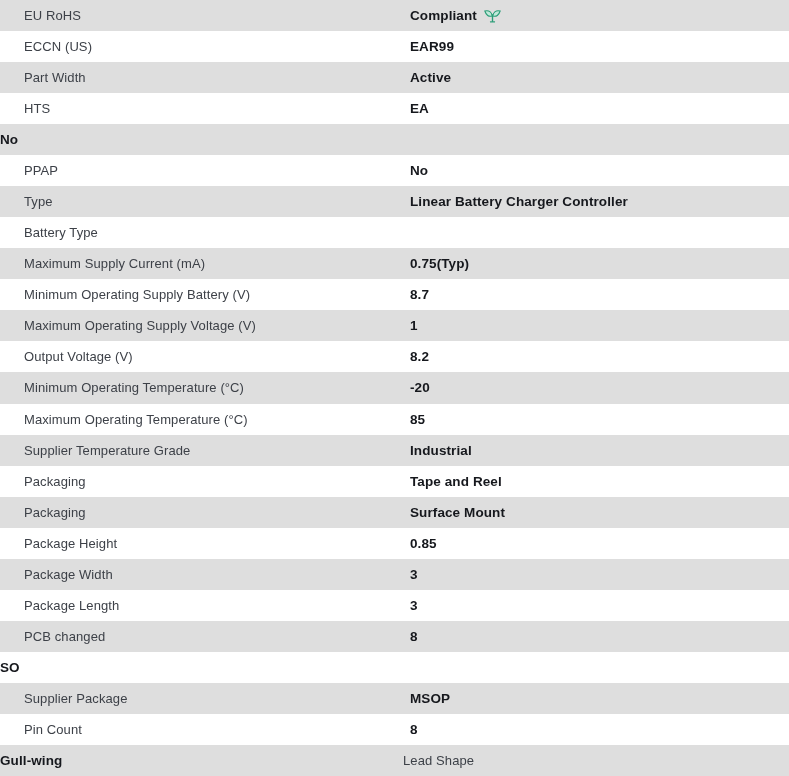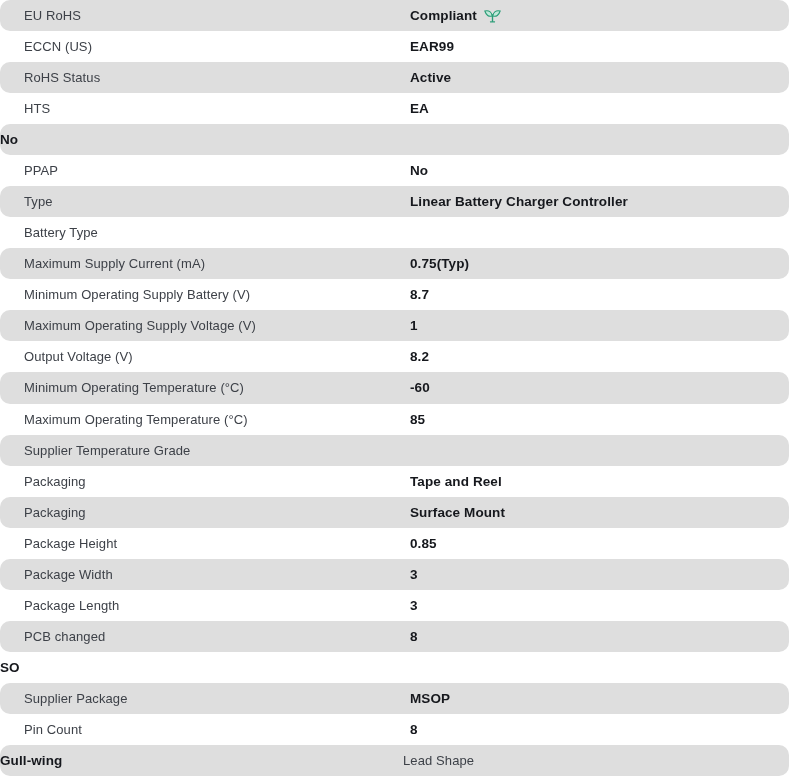--- a/index.html
+++ b/index.html
@@ -12,21 +12,20 @@
     width: 789px;
     height: 776px;
     display: grid;
     grid-template-rows: repeat(25, 1fr);
     overflow: hidden;
   }
   .row {
     display: flex;
     align-items: center;
     background: #ffffff;
-    border-radius: 10px;
   }
   .row.alt {
     background: #dedede;
   }
   .cell.label {
     width: 410px;
     box-sizing: border-box;
     padding-left: 24px;
     font-size: 13px;
     color: #3d4148;
@@ -73,21 +72,21 @@
 
   <div class="row">
     <div class="cell label">ECCN (US)</div>
     <div class="cell value">
       <span class="val-text">EAR99</span>
 
     </div>
   </div>
 
   <div class="row alt">
-    <div class="cell label">RoHS Status</div>
+    <div class="cell label">Part Width</div>
     <div class="cell value">
       <span class="val-text">Active</span>
 
     </div>
   </div>
 
   <div class="row">
     <div class="cell label">HTS</div>
     <div class="cell value">
       <span class="val-text">EA</span>
@@ -150,35 +149,39 @@
     <div class="cell label">Output Voltage (V)</div>
     <div class="cell value">
       <span class="val-text">8.2</span>
 
     </div>
   </div>
 
   <div class="row alt">
     <div class="cell label">Minimum Operating Temperature (°C)</div>
     <div class="cell value">
-      <span class="val-text">-60</span>
+      <span class="val-text">-20</span>
 
     </div>
   </div>
 
   <div class="row">
     <div class="cell label">Maximum Operating Temperature (°C)</div>
     <div class="cell value">
       <span class="val-text">85</span>
 
     </div>
   </div>
 
   <div class="row alt">
     <div class="cell label">Supplier Temperature Grade</div>
+    <div class="cell value">
+      <span class="val-text">Industrial</span>
+
+    </div>
   </div>
 
   <div class="row">
     <div class="cell label">Packaging</div>
     <div class="cell value">
       <span class="val-text">Tape and Reel</span>
 
     </div>
   </div>
 

